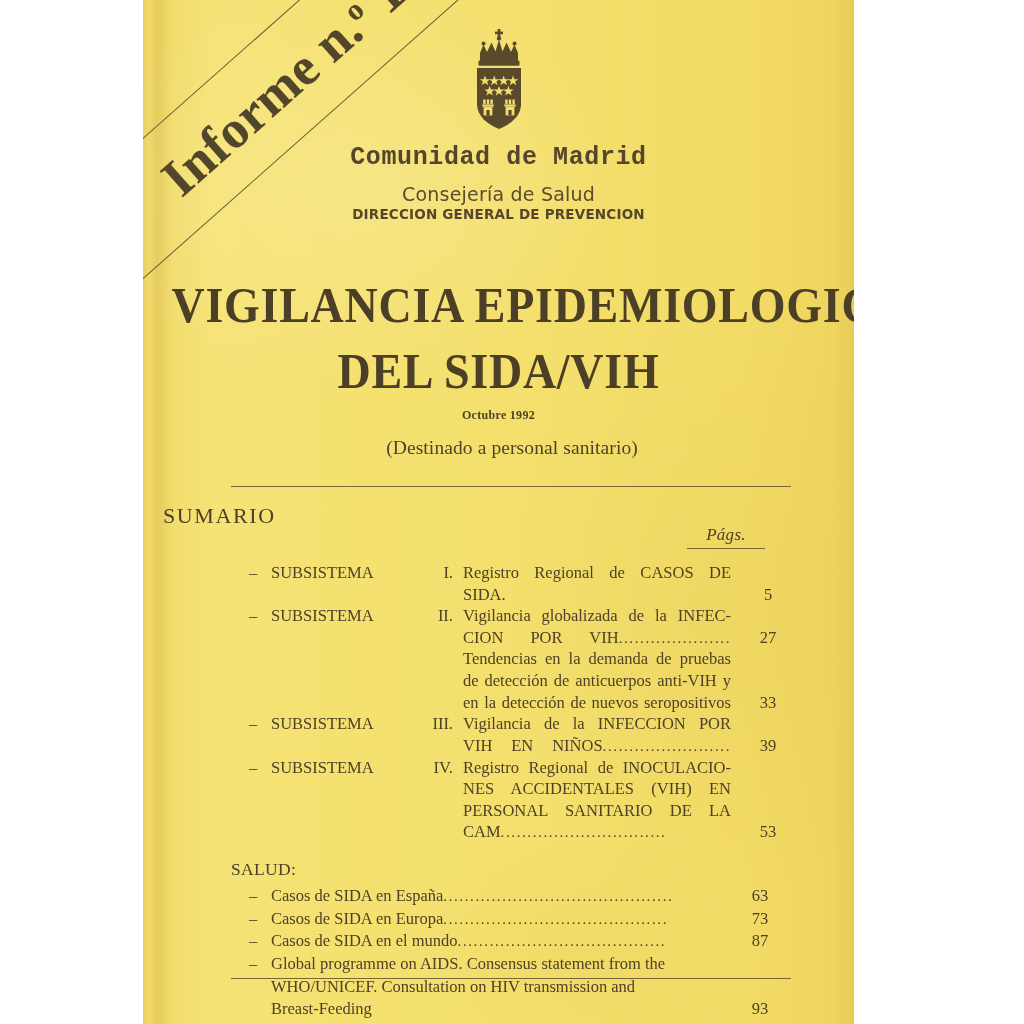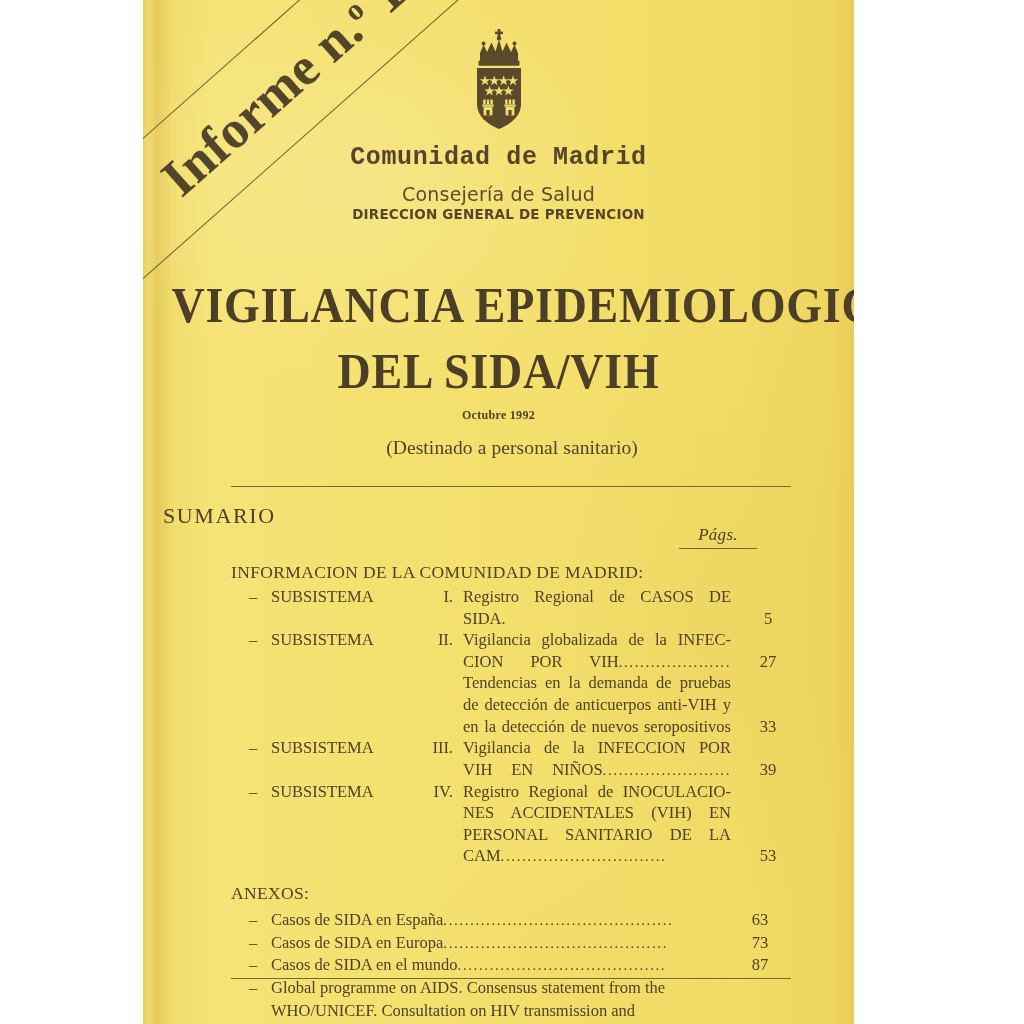--- a/index.html
+++ b/index.html
@@ -202,21 +202,21 @@
   .sumario-head {
     text-align: left;
     font-size: 22px;
     letter-spacing: 1.6px;
     color: #4c3f27;
     padding-left: 20px;
   }
 
   .pags-wrap {
     position: absolute;
-    right: 94px;
+    right: 86px;
     top: 22px;
     width: 84px;
     text-align: center;
   }
   .pags-label {
     font-style: italic;
     font-size: 17px;
     color: #4e4128;
     letter-spacing: 0.3px;
   }
@@ -381,21 +381,20 @@
 
       <div id="summary">
         <div class="sumario-head">SUMARIO</div>
 
         <div class="pags-wrap">
           <div class="pags-label">Págs.</div>
           <div class="pags-rule"></div>
         </div>
 
         <div class="toc">
-          <div class="section-head">INFORMACION DE LA COMUNIDAD DE MADRID:</div>
 
           <table class="toc-table">
             <tbody id="toc-body">
                 <tr>
                   <td class="c-dash" rowspan="1">–</td>
                   <td class="c-name" rowspan="1">SUBSISTEMA</td>
                   <td class="c-num" rowspan="1">I.</td>
                   <td class="c-desc"><span class="lastline">Registro Regional de CASOS DE SIDA.</span></td>
                   <td class="c-page">5</td>
                 </tr>
@@ -451,21 +450,21 @@
                   <td class="c-desc"><span>PERSONAL SANITARIO DE LA</span></td>
                   <td class="c-page"></td>
                 </tr>
                 <tr>
                   <td class="c-desc"><span class="lastline">CAM</span><span class="leader">...............................</span></td>
                   <td class="c-page">53</td>
                 </tr>
               </tbody>
           </table>
 
-          <div class="anexos-head">ANEXOS:</div>
+          <div class="anexos-head">SALUD:</div>
 
           <table class="anexos-table">
             <tbody id="annex-body">
                 <tr>
                   <td class="a-dash" rowspan="1">–</td>
                   <td class="a-text"><span class="">Casos de SIDA en España</span><span class="leader">...........................................</span></td>
                   <td class="a-page">63</td>
                 </tr>
                 <tr>
                   <td class="a-dash" rowspan="1">–</td>

